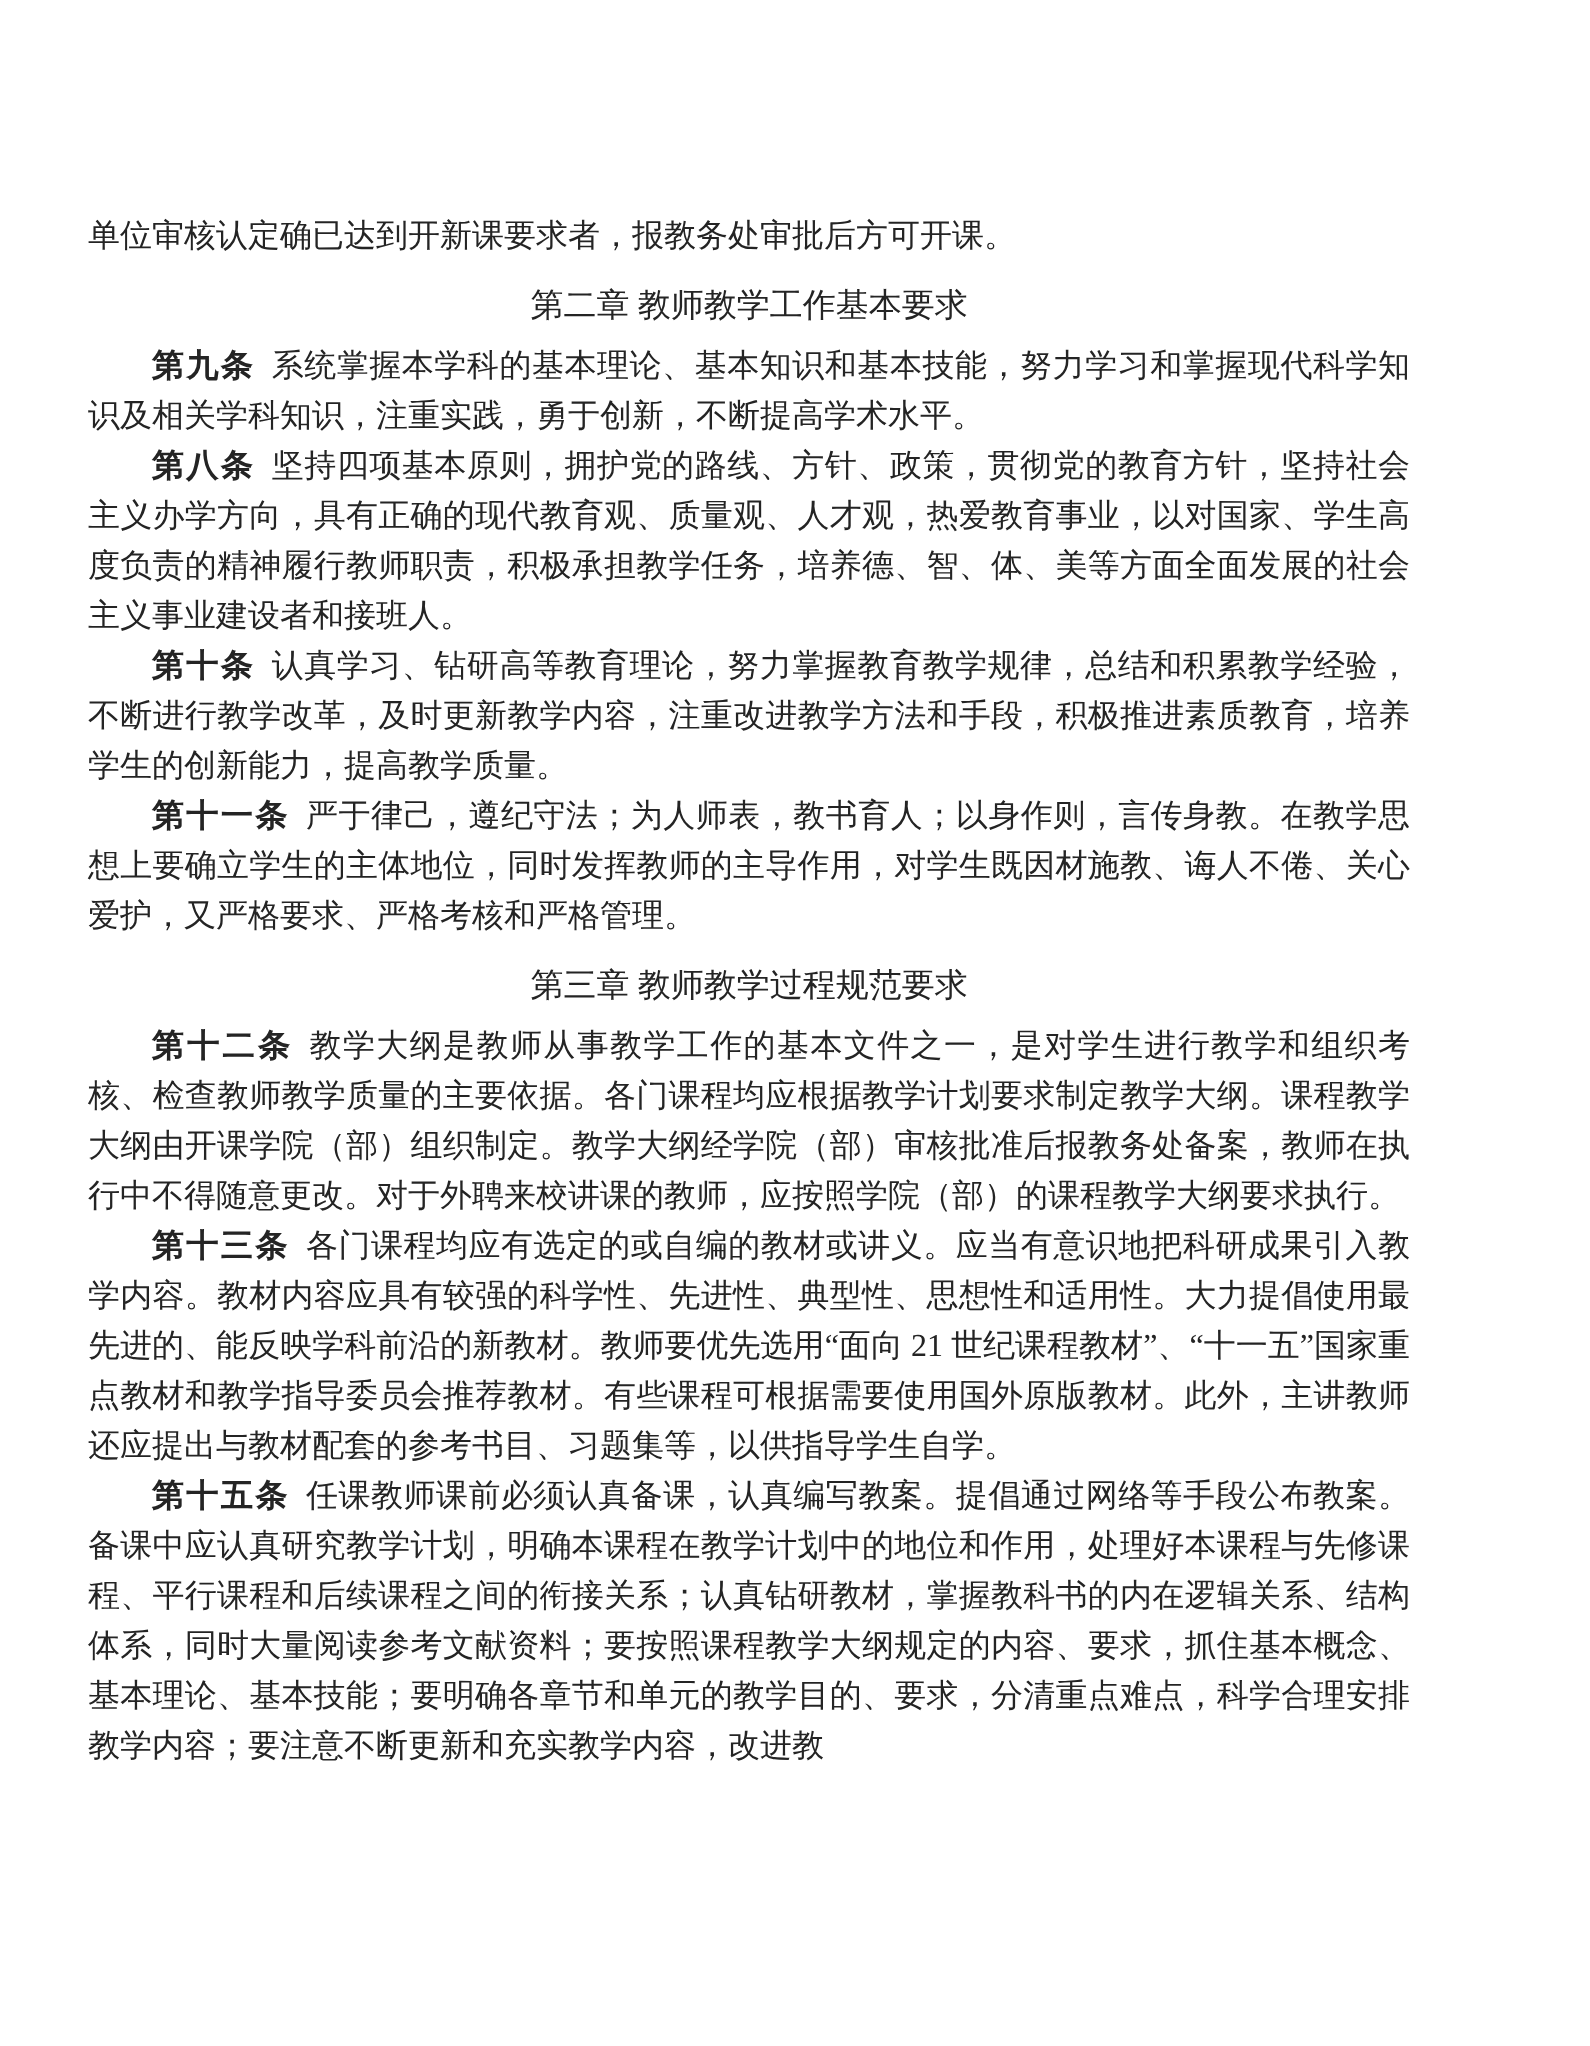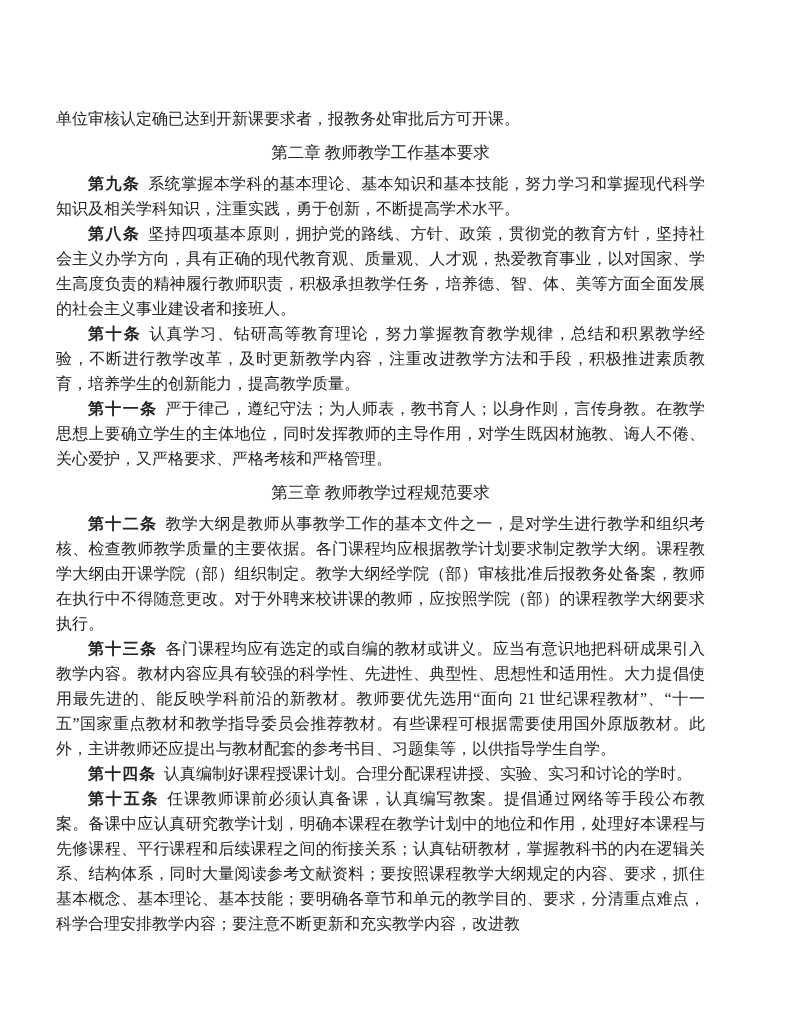--- a/index.html
+++ b/index.html
@@ -7,21 +7,21 @@
     padding: 0;
     background: #ffffff;
   }
   .page {
     position: relative;
     width: 795px;
     height: 1023px;
     background: #ffffff;
     overflow: hidden;
     box-sizing: border-box;
-    padding: 106px 90px 20px 56px;
+    padding: 106px 90px 20px 44px;
     font-family: "Liberation Serif", "DejaVu Serif", serif;
     color: #242424;
     font-size: 16px;
     line-height: 25px;
   }
   .intro-line {
     margin: 0;
     text-align: justify;
   }
   p.article {
@@ -71,21 +71,18 @@
 
 
   <p class="article">
     <span class="art-num">第十二条</span><span>教学大纲是教师从事教学工作的基本文件之一，是对学生进行教学和组织考核、检查教师教学质量的主要依据。各门课程均应根据教学计划要求制定教学大纲。课程教学大纲由开课学院（部）组织制定。教学大纲经学院（部）审核批准后报教务处备案，教师在执行中不得随意更改。对于外聘来校讲课的教师，应按照学院（部）的课程教学大纲要求执行。</span>
   </p>
 
   <p class="article">
     <span class="art-num">第十三条</span><span>各门课程均应有选定的或自编的教材或讲义。应当有意识地把科研成果引入教学内容。教材内容应具有较强的科学性、先进性、典型性、思想性和适用性。大力提倡使用最先进的、能反映学科前沿的新教材。教师要优先选用“面向 21 世纪课程教材”、“十一五”国家重点教材和教学指导委员会推荐教材。有些课程可根据需要使用国外原版教材。此外，主讲教师还应提出与教材配套的参考书目、习题集等，以供指导学生自学。</span>
   </p>
 
-  <p class="article">
-    <span class="art-num">第十四条</span><span>认真编制好课程授课计划。合理分配课程讲授、实验、实习和讨论的学时。</span>
-  </p>
 
   <p class="article">
     <span class="art-num">第十五条</span><span>任课教师课前必须认真备课，认真编写教案。提倡通过网络等手段公布教案。备课中应认真研究教学计划，明确本课程在教学计划中的地位和作用，处理好本课程与先修课程、平行课程和后续课程之间的衔接关系；认真钻研教材，掌握教科书的内在逻辑关系、结构体系，同时大量阅读参考文献资料；要按照课程教学大纲规定的内容、要求，抓住基本概念、基本理论、基本技能；要明确各章节和单元的教学目的、要求，分清重点难点，科学合理安排教学内容；要注意不断更新和充实教学内容，改进教</span>
   </p>
 
 </div>
 
 </body></html>

